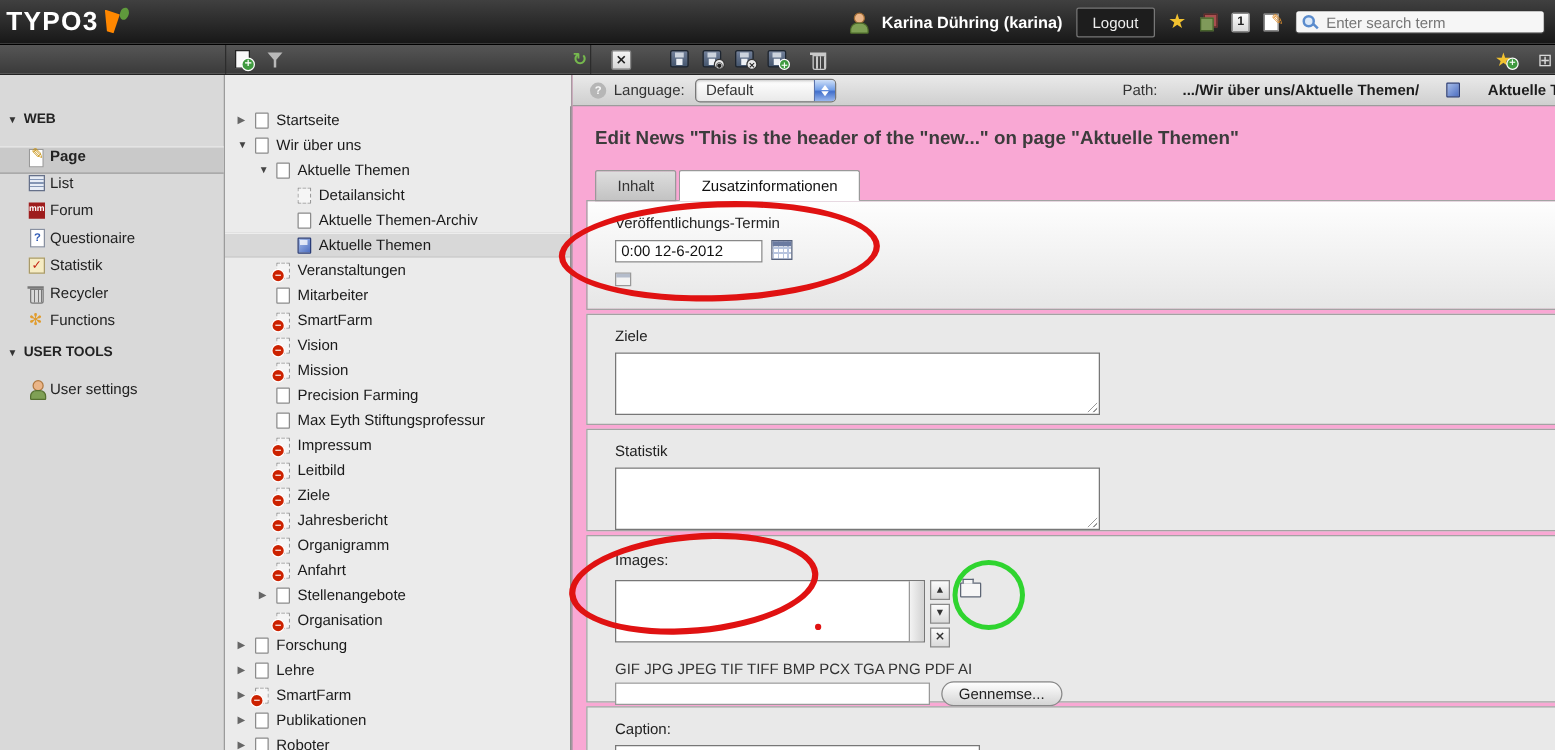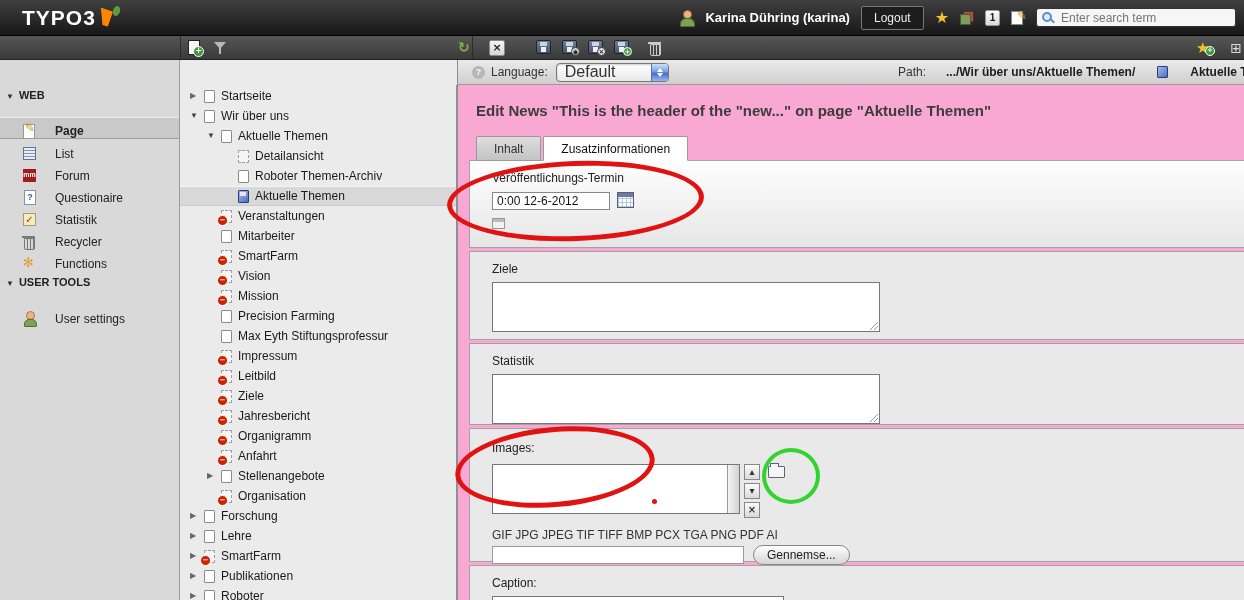--- a/index.html
+++ b/index.html
@@ -3,21 +3,21 @@
 <meta charset="utf-8">
 <style>
   html,body{margin:0;padding:0;width:1244px;height:600px;overflow:hidden;
     font-family:"Liberation Sans","DejaVu Sans",sans-serif;background:#f5f5f5;position:relative}
   *{box-sizing:border-box}
 
   
   #topbar{position:absolute;left:0;top:0;width:1244px;height:36px;
     background:linear-gradient(#404040,#171717);border-bottom:1px solid #000;z-index:5;
     display:flex;align-items:center}
-  .logo{display:flex;align-items:center;margin-left:22px}
+  .logo{display:flex;align-items:center;margin-left:5px}
   .logo-text{color:#fff;font-size:21px;font-weight:bold;letter-spacing:1px}
   .typo3-mark{width:19px;height:24px;position:relative;margin-left:5px}
   .typo3-mark::before{content:'';position:absolute;left:0;top:2px;width:12px;height:19px;
     background:#ff8700;clip-path:polygon(0 0,100% 22%,58% 100%,14% 92%)}
   .typo3-mark::after{content:'';position:absolute;right:0;top:0;width:7px;height:10px;
     background:#5f9a3c;border-radius:50%;transform:rotate(18deg)}
   .topbar-right{margin-left:auto;display:flex;align-items:center;gap:11px;padding-right:8px}
   .user-icon{width:15px;height:15px;position:relative;display:inline-block}
   .user-icon::before{content:'';position:absolute;left:4px;top:0;width:7px;height:7px;border-radius:50%;
     background:#eab588;border:1px solid #a06c34}
@@ -92,21 +92,21 @@
     background:#3f9a3f;border:1px solid #fff;border-radius:50%;color:#fff;
     font:bold 7px/7px "DejaVu Sans",sans-serif;text-align:center}
   .fullscreen-icon{position:absolute;right:2px;top:4px;color:#d8d8d8;font-size:14px}
   .fullscreen-icon::before{content:'⊞'}
 
   
   #module-menu{position:absolute;left:0;top:60px;width:180px;height:540px;background:#d9d9d9;
     border-right:1px solid #9b9b9b;padding-top:24px}
   .mm-section-header{font-size:11px;font-weight:bold;color:#222;padding:5px 8px 16px 6px}
   .mm-section-header::before{content:'▼';font-size:8px;color:#333;margin-right:5px}
-  .mm-item{height:22px;display:flex;align-items:flex-end;gap:18px;padding-left:22px;font-size:12px;color:#222}
+  .mm-item{height:22px;display:flex;align-items:flex-start;gap:3px;padding-left:22px;font-size:12px;color:#222}
   .mm-item.active{background:#c9c9c9;border-top:1px solid #ececec;border-bottom:1px solid #9e9e9e;font-weight:bold}
   .mm-ico{flex:0 0 15px;height:15px;position:relative;display:inline-block}
   .page-edit-icon::before{content:'';position:absolute;left:1px;top:1px;width:10px;height:13px;background:#fff;border:1px solid #999}
   .page-edit-icon::after{content:'✎';position:absolute;left:3px;top:-2px;font-size:12px;color:#c89211}
   .list-icon::before{content:'';position:absolute;inset:1px;border:1px solid #66718a;
     background:repeating-linear-gradient(0deg,#e7edf7 0 2px,#8395b5 2px 3px)}
   .forum-icon::before{content:'mm';position:absolute;inset:1px;background:#9e1c1c;color:#fff;
     font:bold 7px/12px "Liberation Sans",sans-serif;text-align:center}
   .questionaire-icon::before{content:'?';position:absolute;left:2px;top:0;width:10px;height:13px;
     background:#fff;border:1px solid #8890a0;color:#2d59b5;
@@ -156,21 +156,21 @@
   
   #content{position:absolute;left:457px;top:60px;width:884px;height:540px;background:#f9a8d4;
     border-left:1px solid #8f8f8f;overflow:hidden}
   #docheader{position:absolute;left:0;top:0;right:0;height:25px;
     background:linear-gradient(#eaeaea,#cfcfcf);border-bottom:1px solid #9c9c9c;
     display:flex;align-items:center;padding:0 10px 0 14px;font-size:12px;color:#333}
   .help-icon{width:13px;height:13px;border-radius:50%;background:#b6b6b6;color:#fafafa;
     font:bold 9px/13px "Liberation Sans",sans-serif;text-align:center;margin-right:6px}
   .help-icon::before{content:'?'}
   .aqua-select{width:113px;height:19px;margin-left:8px;background:linear-gradient(#ffffff,#e9e9e9);
-    border:1px solid #777;border-radius:4px;display:flex;align-items:center;font-size:16px;
+    border:1px solid #777;border-radius:4px;display:flex;align-items:center;font-size:12px;
     padding-left:8px;box-shadow:inset 0 1px 2px rgba(0,0,0,.2)}
   .aqua-stepper{margin-left:auto;width:17px;height:17px;
     background:linear-gradient(#cfe0f8,#74a0e8 45%,#4370cc 55%,#9ab8ee);
     border-left:1px solid #5a72aa;border-radius:0 3px 3px 0;display:flex;flex-direction:column;
     align-items:center;justify-content:center;gap:1px}
   .aqua-stepper i{display:block;width:0;height:0}
   .aqua-stepper .up{border:3px solid transparent;border-bottom:4px solid #fff;border-top:0}
   .aqua-stepper .dn{border:3px solid transparent;border-top:4px solid #fff;border-bottom:0}
   .path-wrap{margin-left:auto;display:flex;align-items:center;gap:20px}
   .path-bold{font-weight:bold;color:#1d1d1d}
@@ -329,21 +329,21 @@
       <span>Aktuelle Themen</span>
     </div>
     <div class="tree-row t-none s-dashed" style="--lv: 2;">
       <span class="tgl"></span>
       <span class="p-ico"></span>
       <span>Detailansicht</span>
     </div>
     <div class="tree-row t-none s-normal" style="--lv: 2;">
       <span class="tgl"></span>
       <span class="p-ico"></span>
-      <span>Roboter Themen-Archiv</span>
+      <span>Aktuelle Themen-Archiv</span>
     </div>
     <div class="tree-row t-none s-shortcut selected" style="--lv: 2;">
       <span class="tgl"></span>
       <span class="p-ico"></span>
       <span>Aktuelle Themen</span>
     </div>
     <div class="tree-row t-none s-hidden" style="--lv: 1;">
       <span class="tgl"></span>
       <span class="p-ico"></span>
       <span>Veranstaltungen</span>

